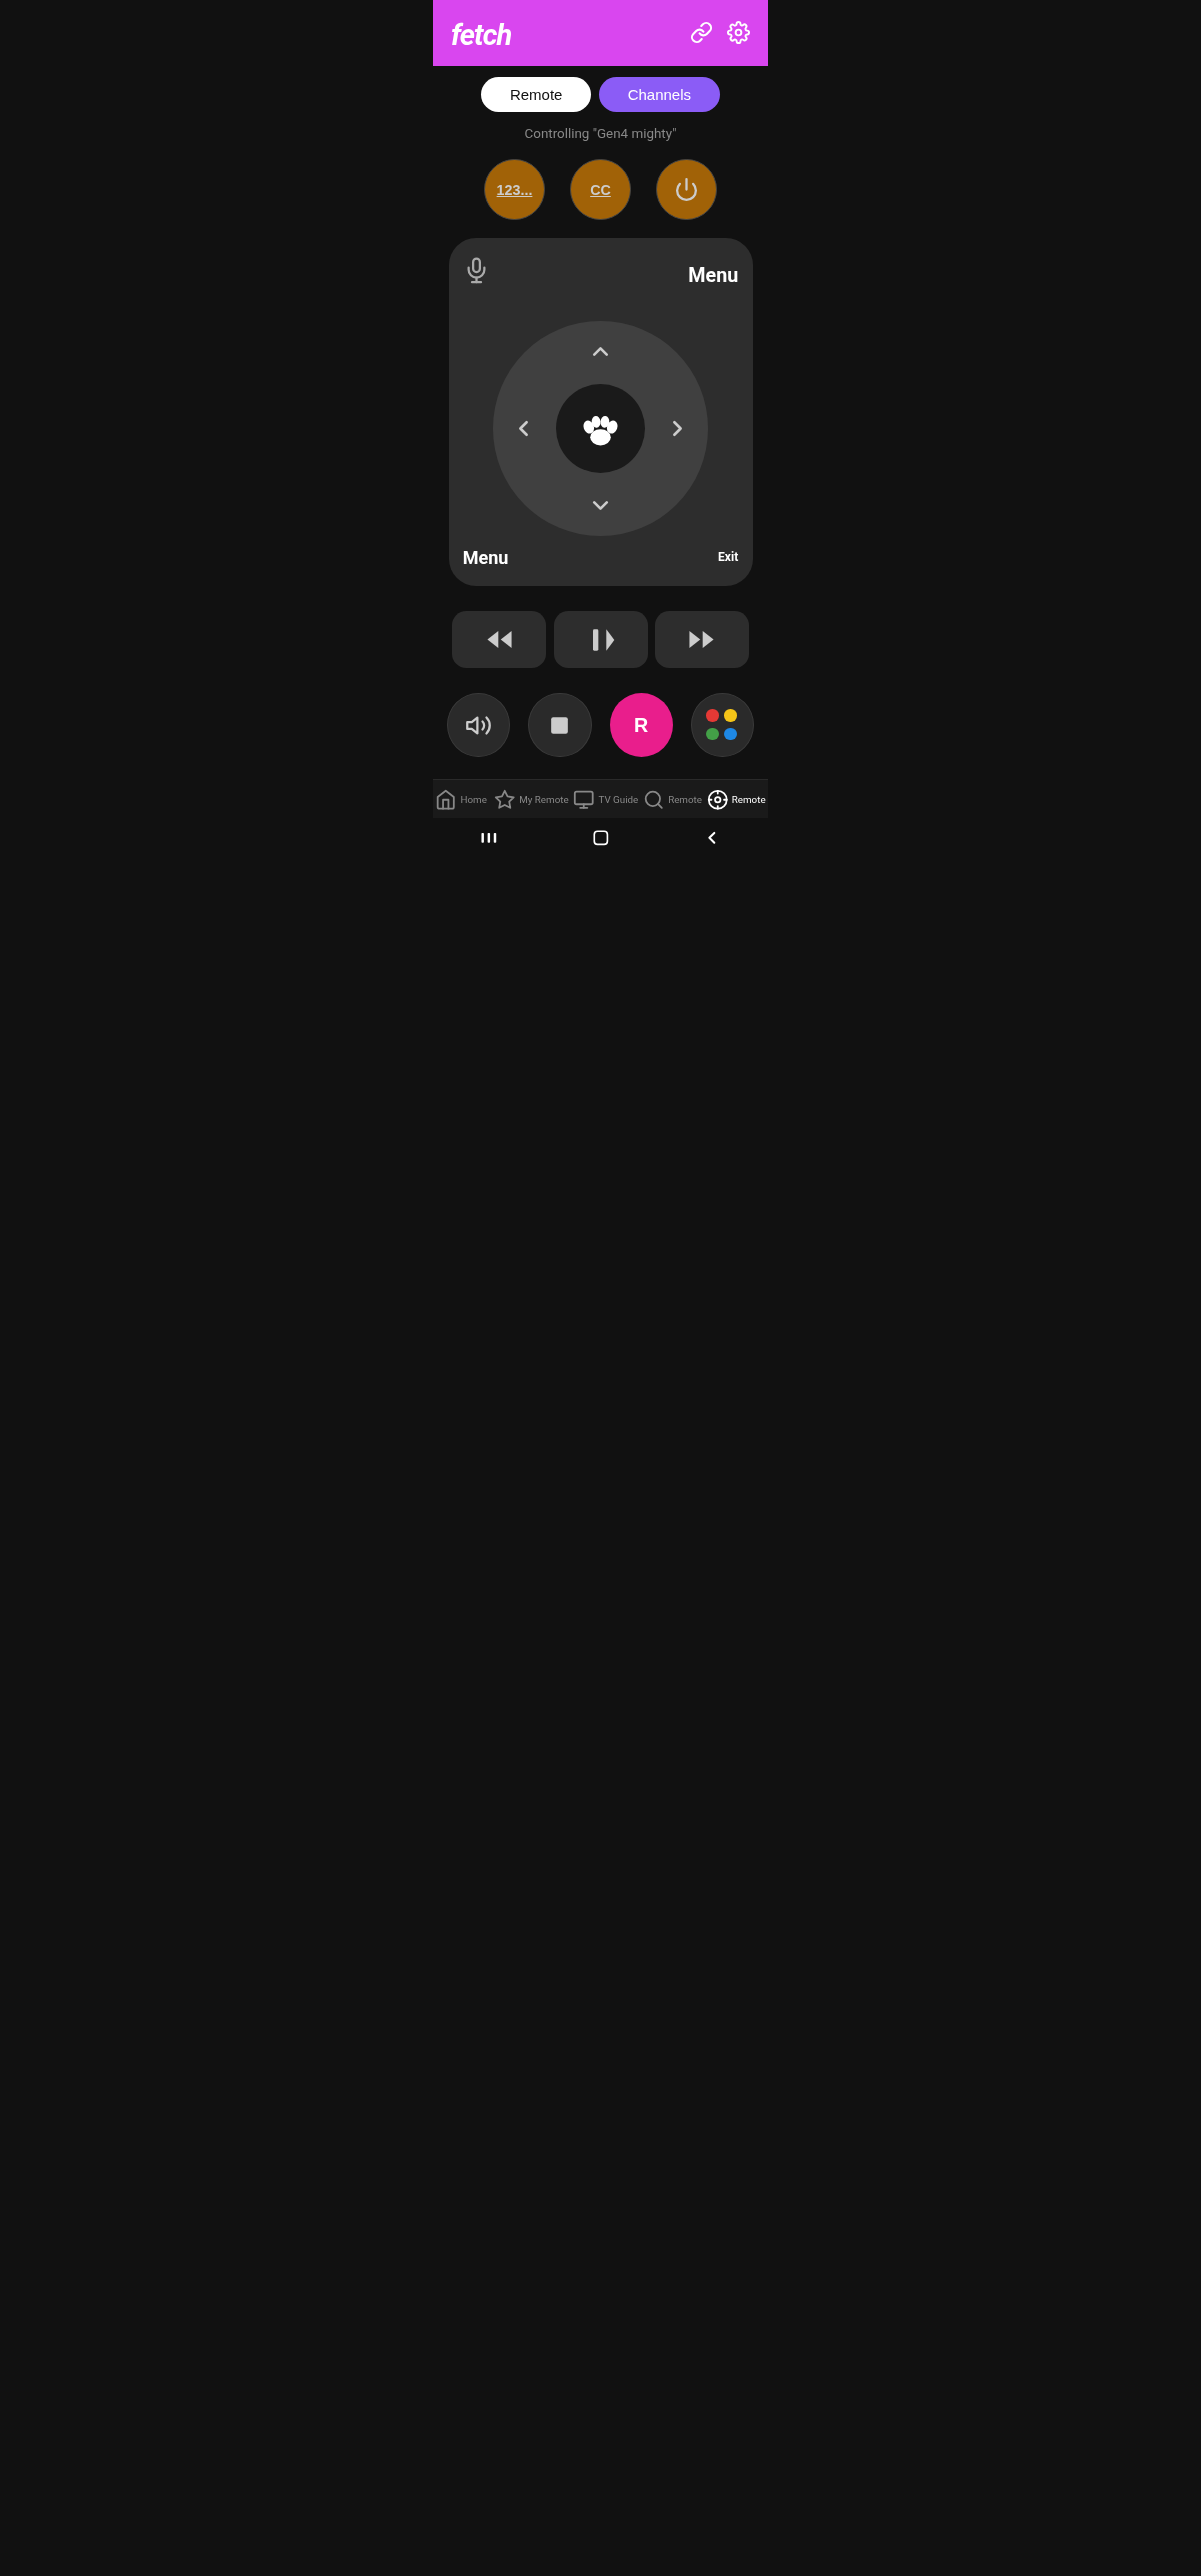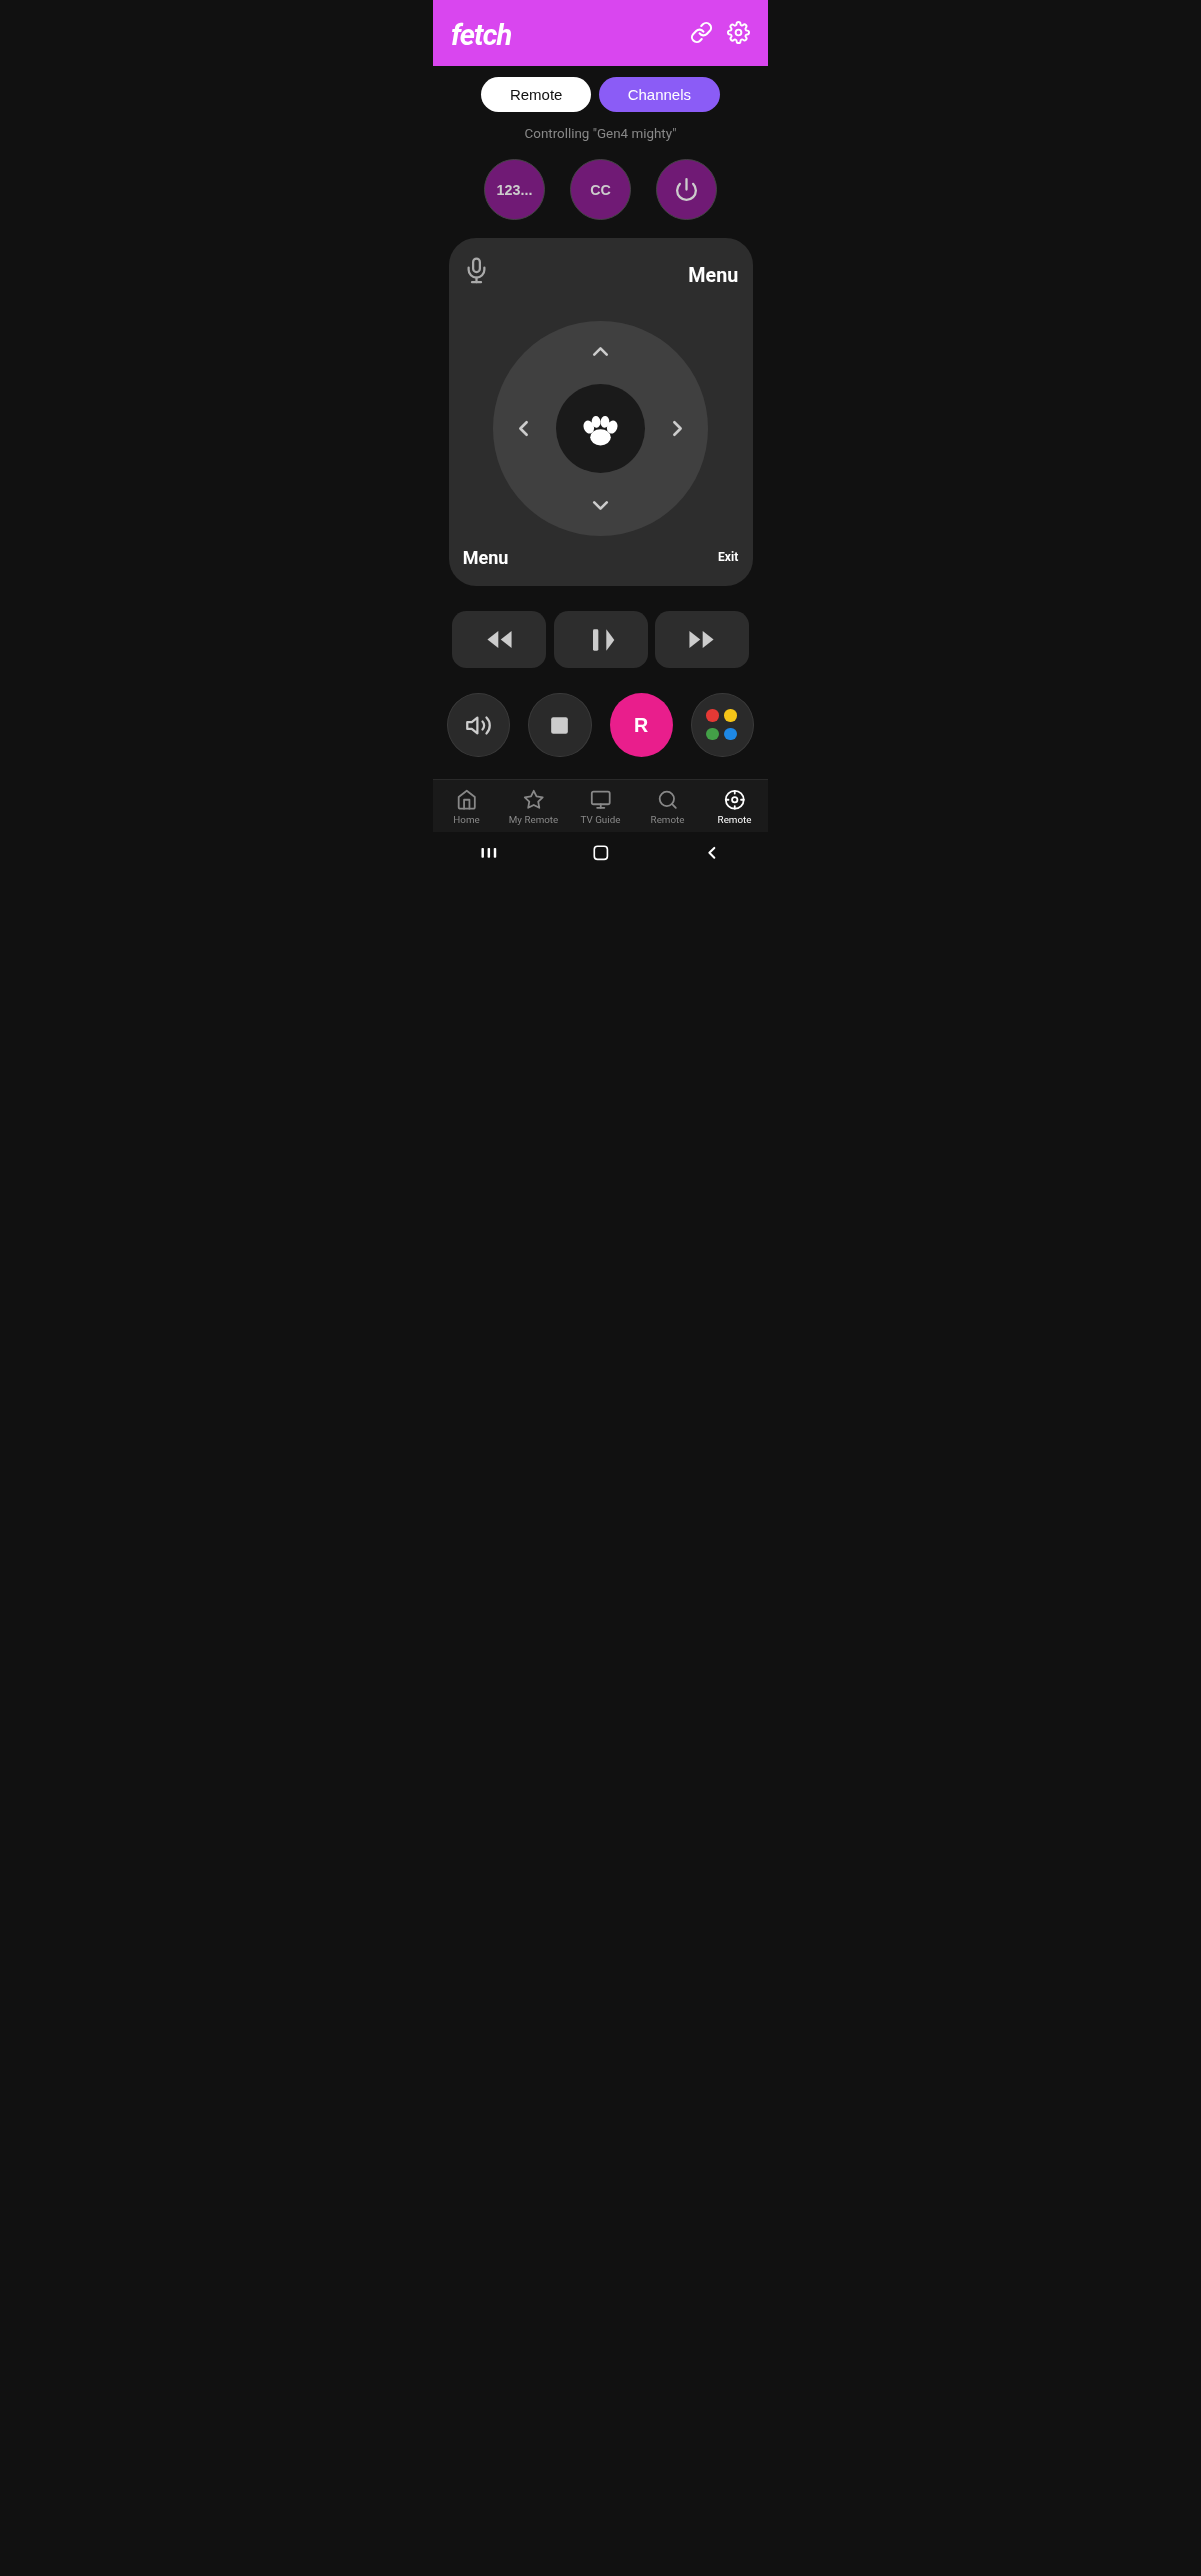--- a/index.html
+++ b/index.html
@@ -89,29 +89,30 @@
       display: flex;
       justify-content: center;
       gap: 25px;
       padding-bottom: 18px;
     }
 
     .circle-btn {
       width: 61px;
       height: 61px;
       border-radius: 50%;
-      background: #701a75;
+      background: #a16207;
       border: 1.8px solid #444444;
       color: #cccccc;
       font-size: 14.3px;
       font-weight: 600;
       display: flex;
       align-items: center;
       justify-content: center;
       cursor: pointer;
+      text-decoration: underline;
     }
 
     .circle-btn svg {
       width: 25px;
       height: 25px;
     }
 
     
     .dpad-container {
       display: flex;
@@ -288,21 +289,21 @@
       background: #1a1a1a;
       border-top: 0.9px solid #2a2a2a;
       display: flex;
       justify-content: space-around;
       align-items: center;
       padding: 9px 0 7.2px 0;
     }
 
     .nav-item {
       display: flex;
-      flex-direction: column;
+      flex-direction: row;
       align-items: center;
       gap: 3.6px;
       cursor: pointer;
       color: #888888;
       font-size: 9.8px;
       min-width: 54px;
     }
 
     .nav-item.active {
       color: #ffffff;

